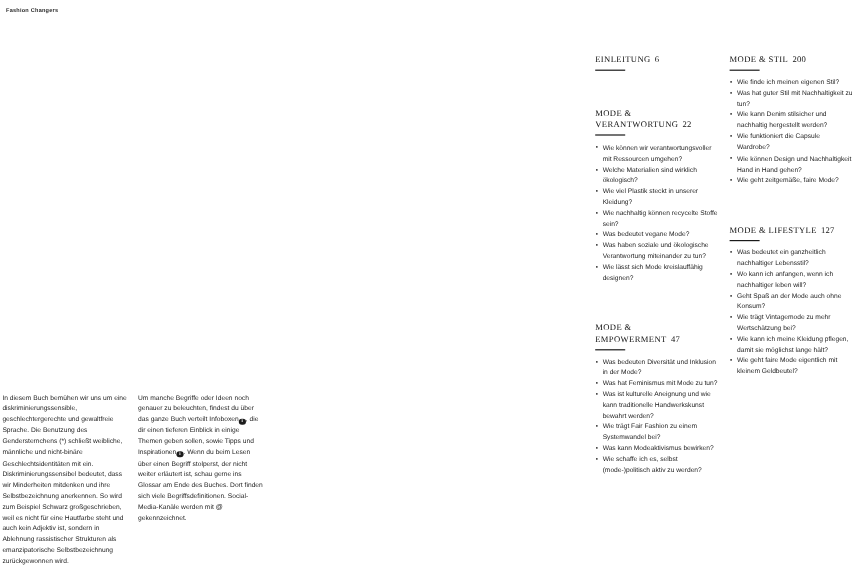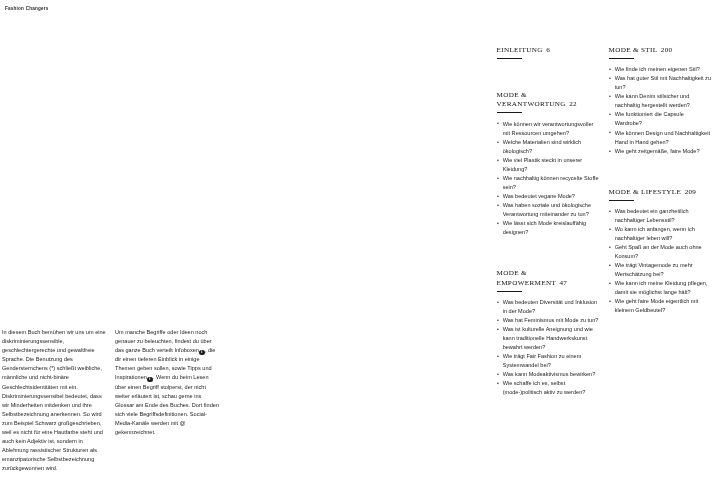--- a/index.html
+++ b/index.html
@@ -81,21 +81,20 @@
 
   
   .toc {
     position: absolute;
     left: 136px;
     top: 46px;
     width: 216px;
     display: flex;
     gap: 9px;
     align-items: flex-start;
-    justify-content: center;
   }
   .toc-col { width: 103px; }
 
   .toc-section { margin-bottom: 0; }
   .toc-section + .toc-section { margin-top: 32px; }
 
   .toc-heading {
     font-family: "Liberation Serif", serif;
     font-size: 7.15px;
     line-height: 9.6px;
@@ -208,21 +207,21 @@
             <ul class="toc-list">
               <li>Wie finde ich meinen eigenen Stil?</li>
               <li>Was hat guter Stil mit Nachhaltigkeit zu tun?</li>
               <li>Wie kann Denim stilsicher und nachhaltig hergestellt werden?</li>
               <li>Wie funktioniert die Capsule Wardrobe?</li>
               <li>Wie können Design und Nachhaltigkeit Hand in Hand gehen?</li>
               <li>Wie geht zeitgemäße, faire Mode?</li>
             </ul>
           </div>
           <div class="toc-section">
-            <div class="toc-heading"><span>MODE &amp; LIFESTYLE</span><span class="pg">209</span></div>
+            <div class="toc-heading"><span>MODE &amp; LIFESTYLE</span><span class="pg">127</span></div>
             <div class="toc-rule"></div>
             <ul class="toc-list">
               <li>Was bedeutet ein ganzheitlich nachhaltiger Lebensstil?</li>
               <li>Wo kann ich anfangen, wenn ich nachhaltiger leben will?</li>
               <li>Geht Spaß an der Mode auch ohne Konsum?</li>
               <li>Wie trägt Vintagemode zu mehr Wertschätzung bei?</li>
               <li>Wie kann ich meine Kleidung pflegen, damit sie möglichst lange hält?</li>
               <li>Wie geht faire Mode eigentlich mit kleinem Geldbeutel?</li>
             </ul>
           </div>

